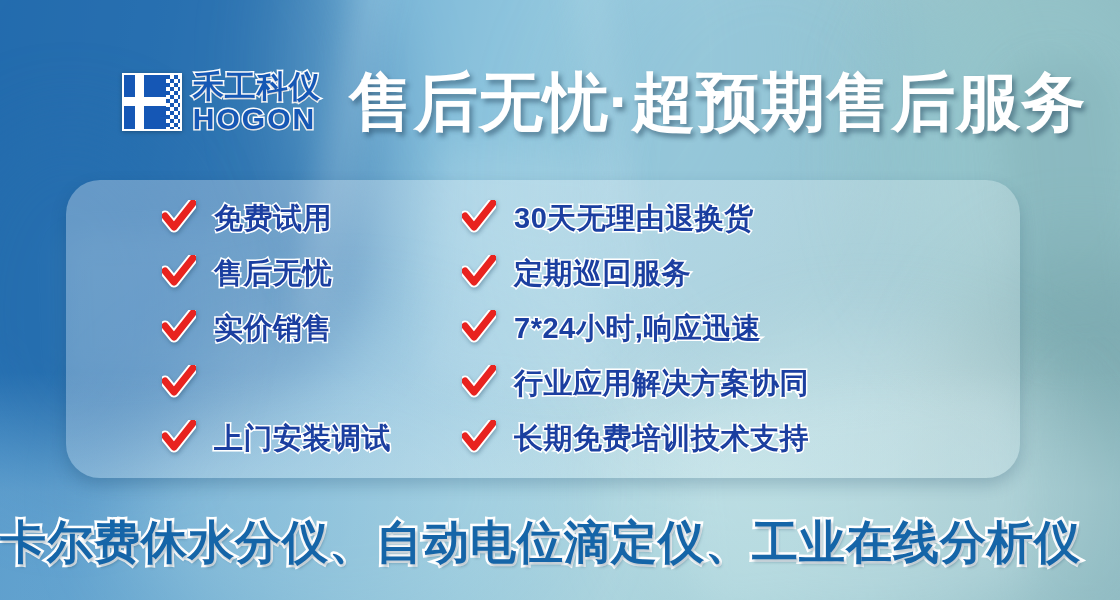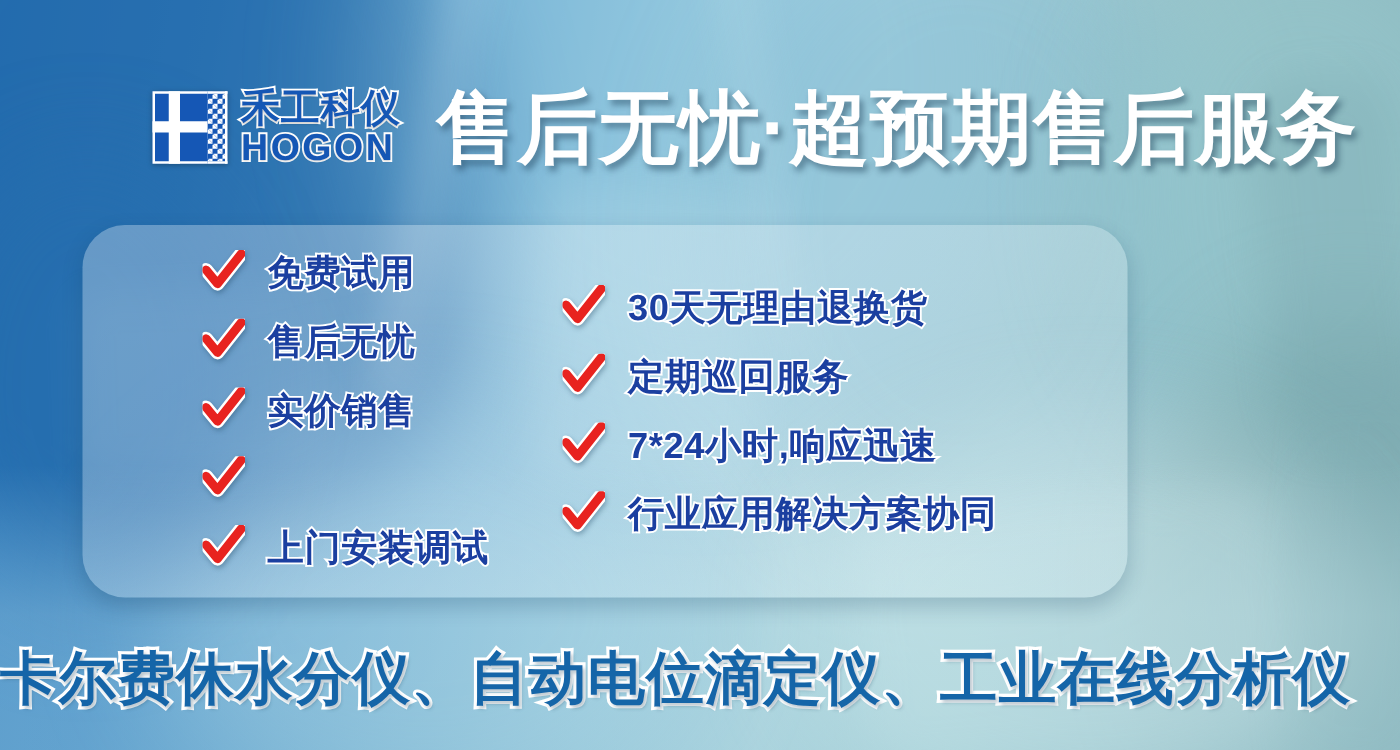--- a/index.html
+++ b/index.html
@@ -88,21 +88,21 @@
     text-shadow:0 1px 2px rgba(0,0,0,.2);
   }
   #headline{
     font-size:64px;font-weight:bold;color:#ffffff;letter-spacing:1px;
     text-shadow:3px 4px 5px rgba(20,50,75,.45);
     white-space:nowrap;
   }
 
   
   #panel{
-    position:absolute;left:66px;top:180px;width:836px;height:298px;
+    position:absolute;left:66px;top:180px;width:954px;height:298px;
     border-radius:34px;
     background:linear-gradient(160deg,rgba(255,255,255,.30),rgba(236,248,252,.22));
     box-shadow:0 7px 16px rgba(20,60,90,.22);
     display:flex;
     padding:0 0 0 96px;box-sizing:border-box;
   }
   .col{display:flex;flex-direction:column;justify-content:center;gap:10px;}
   .col-left{width:300px;}
   .col-right{width:470px;}
   .feature{display:flex;align-items:center;gap:18px;height:45px;}
@@ -240,19 +240,26 @@
       </div>
 
       <div class="feature">
         <svg class="tick" viewBox="0 0 34 34">
           <path d="M3 16 L12 27 L31 3" fill="none" stroke="#ffffff" stroke-width="11" stroke-linecap="round" stroke-linejoin="round"></path>
           <path d="M3 16 L12 27 L31 3" fill="none" stroke="#e8231f" stroke-width="7" stroke-linecap="round" stroke-linejoin="round"></path>
         </svg>
         <span class="feature-label">行业应用解决方案协同</span>
       </div>
 
+      <div class="feature">
+        <svg class="tick" viewBox="0 0 34 34">
+          <path d="M3 16 L12 27 L31 3" fill="none" stroke="#ffffff" stroke-width="11" stroke-linecap="round" stroke-linejoin="round"></path>
+          <path d="M3 16 L12 27 L31 3" fill="none" stroke="#e8231f" stroke-width="7" stroke-linecap="round" stroke-linejoin="round"></path>
+        </svg>
+        <span class="feature-label">长期免费培训技术支持</span>
+      </div>
 
     </div>
   </div>
 
   <div id="bottom-line">卡尔费休水分仪、自动电位滴定仪、工业在线分析仪</div>
 
 </div>
 
 </body></html>

